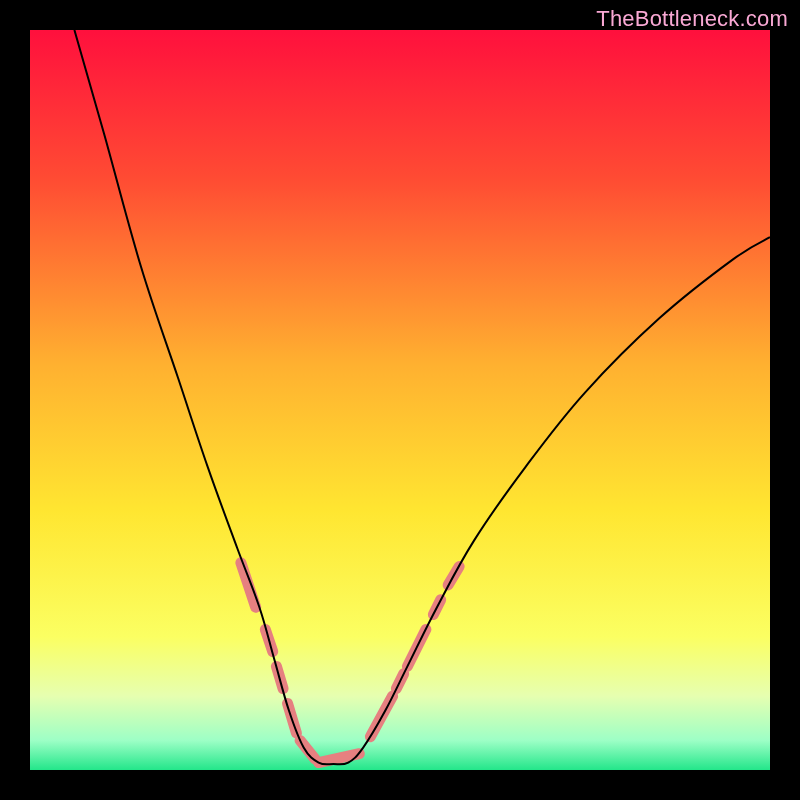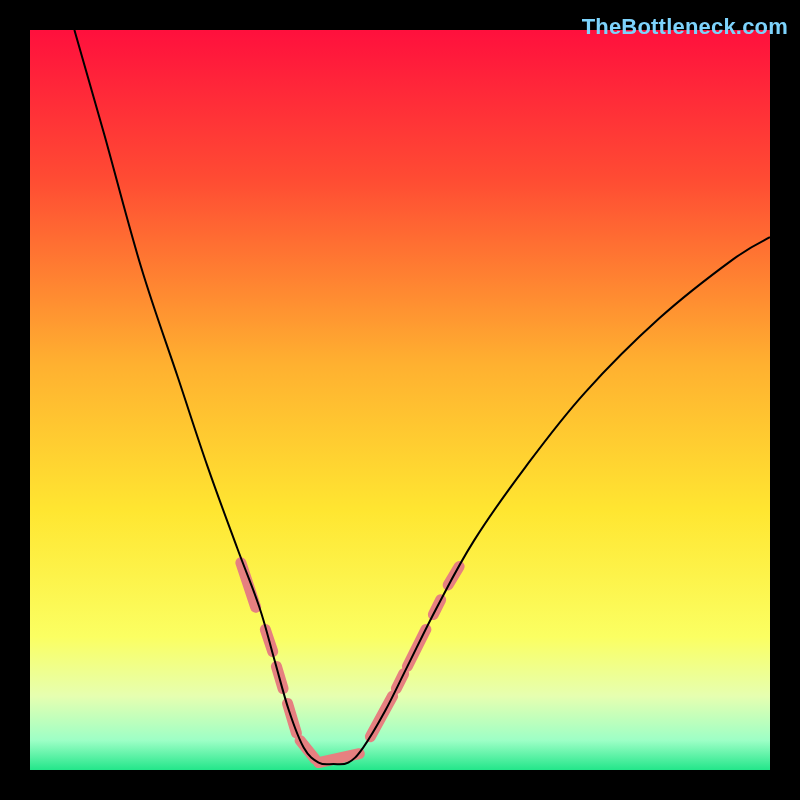--- a/index.html
+++ b/index.html
@@ -26,25 +26,25 @@
     width: 740px;
     height: 740px;
     overflow: hidden;
   }
   .gradient-layer {
     position: absolute;
     inset: 0;
   }
   .watermark {
     position: absolute;
-    top: 14px;
+    top: 6px;
     right: 12px;
-    color: #7dd3fc;
+    color: #f9a8d4;
     font-size: 22px;
-    font-weight: 700;
+    font-weight: 400;
     letter-spacing: 0.2px;
     user-select: none;
   }
   svg.curve {
     position: absolute;
     inset: 0;
     width: 740px;
     height: 740px;
   }
 </style>

